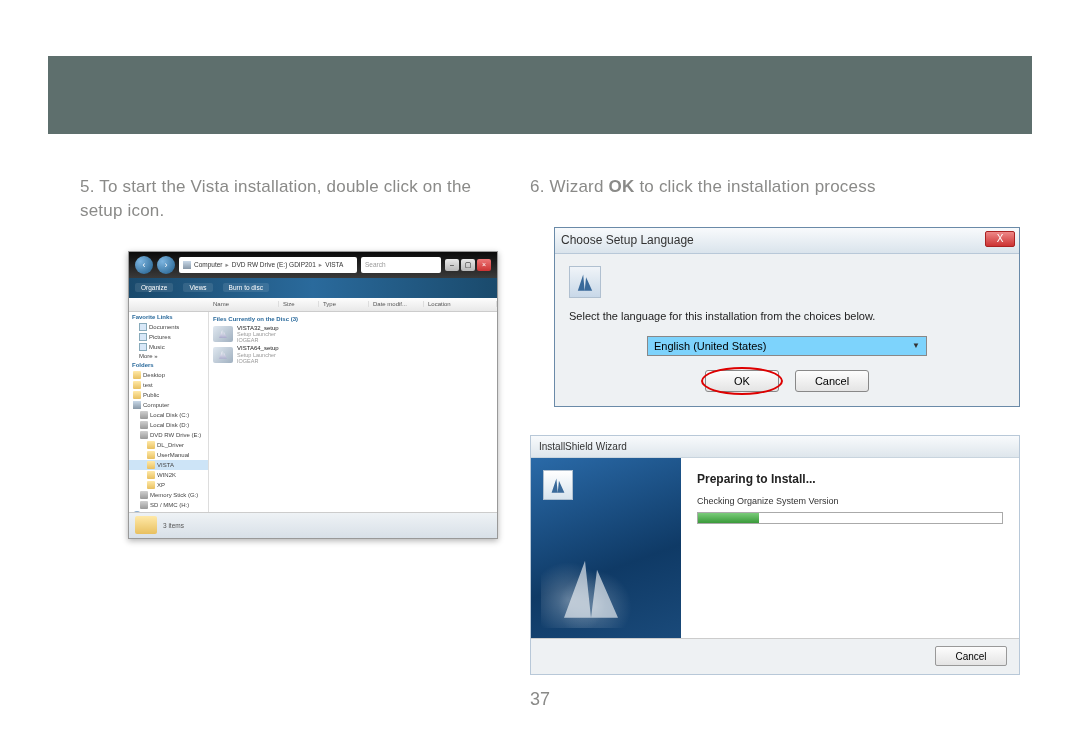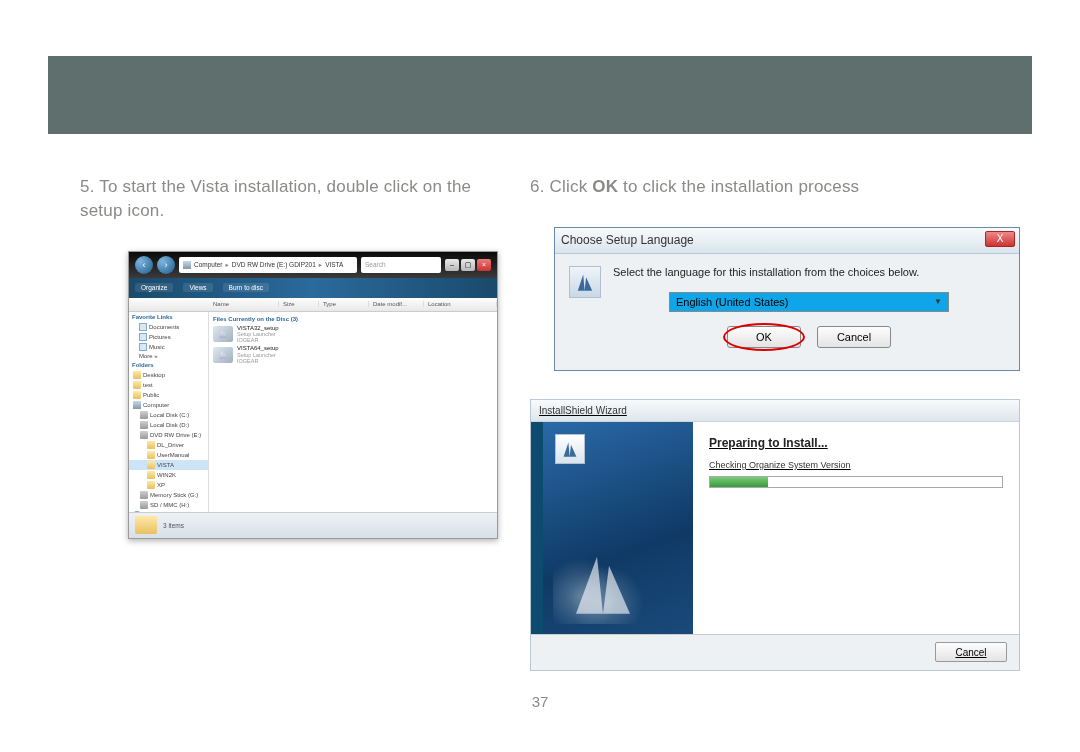--- a/index.html
+++ b/index.html
@@ -2,21 +2,21 @@
 <html><head>
 <meta charset="utf-8">
 <style>
   * { box-sizing: border-box; margin: 0; padding: 0; }
   body { width: 1080px; height: 752px; background: #fff; font-family: Arial, Helvetica, sans-serif; position: relative; }
   .header-bar { position: absolute; top: 56px; left: 48px; right: 48px; height: 78px; background: #5e6f6d; }
   .content { position: absolute; top: 175px; left: 80px; right: 60px; display: flex; gap: 30px; }
   .col { flex: 1; }
   .step-text { color: #8a8a88; font-size: 17px; line-height: 1.4; font-weight: 300; margin-bottom: 28px; letter-spacing: 0.2px; }
   .step-text strong { font-weight: 700; }
-  .page-num { position: absolute; bottom: 42px; left: 0; right: 0; text-align: center; color: #8a8a88; font-size: 15px; }
+  .page-num { position: absolute; bottom: 42px; left: 0; right: 0; text-align: center; color: #8a8a88; font-size: 18px; }
 
   
   .shot1 { width: 370px; height: 288px; border: 1px solid #999; box-shadow: 0 2px 6px rgba(0,0,0,.3); margin-left: 48px; position: relative; background: linear-gradient(180deg,#3a8ecc 0%,#2b7ab8 40%,#7fb9d8 100%); }
   .s1-top { height: 26px; background: linear-gradient(180deg,#0a0a0a,#3a3a3a); display: flex; align-items: center; padding: 0 6px; gap: 4px; }
   .nav-circle { width: 18px; height: 18px; border-radius: 50%; background: radial-gradient(circle at 30% 30%,#7db5e0,#1e5c8a); display: flex; align-items: center; justify-content: center; font-size: 9px; color: #fff; }
   .addr { flex: 1; height: 16px; background: #fff; border-radius: 2px; font-size: 6.5px; display: flex; align-items: center; padding: 0 4px; color: #333; gap: 3px; }
   .addr .sep { color: #888; }
   .srch { width: 80px; height: 16px; background: #fff; border-radius: 2px; font-size: 6.5px; color: #999; display: flex; align-items: center; padding: 0 4px; }
   .wbtns { display: flex; gap: 2px; }
   .wb { width: 14px; height: 12px; background: linear-gradient(180deg,#e8e8e8,#b8b8b8); border-radius: 2px; font-size: 7px; display: flex; align-items: center; justify-content: center; }
@@ -46,36 +46,36 @@
   .s1-main .fsub { color: #999; font-size: 5.5px; }
   .s1-footer { height: 26px; background: linear-gradient(180deg,#eef2f5,#d8e0e8); border-top: 1px solid #ccc; font-size: 6.5px; color: #555; display: flex; align-items: center; padding: 0 6px; gap: 6px; }
   .s1-footer .bigfldr { width: 22px; height: 18px; background: linear-gradient(180deg,#ffe9a8,#e8c060); border-radius: 2px; }
 
   
   .shot2 { width: 490px; margin-bottom: 28px; }
   .dlg2 { border: 1px solid #6a8aa8; background: #eef1f3; font-size: 12px; margin-left: 24px; }
   .dlg2-title { height: 26px; background: linear-gradient(180deg,#f8fafc,#dae4ec); border-bottom: 1px solid #b8c8d8; display: flex; align-items: center; padding: 0 6px; position: relative; }
   .dlg2-title span { font-size: 12px; color: #333; }
   .xbtn { position: absolute; right: 4px; top: 3px; width: 30px; height: 16px; background: linear-gradient(180deg,#e88,#c33); border: 1px solid #a22; border-radius: 2px; color: #fff; font-size: 10px; display: flex; align-items: center; justify-content: center; }
-  .dlg2-body { padding: 12px 14px 22px; display: flex; gap: 12px; }
+  .dlg2-body { padding: 12px 14px 14px; display: flex; gap: 12px; flex-direction: column; }
   .dlg2-ico { width: 32px; height: 32px; background: linear-gradient(180deg,#f0f4f8,#c8d8e8); display: flex; align-items: center; justify-content: center; flex-shrink: 0; border: 1px solid #b0c0d0; }
   .dlg2-ico .sail2 { width: 18px; height: 18px; background: #3a6a9a; clip-path: polygon(10% 100%, 40% 10%, 48% 100%, 56% 25%, 90% 100%); }
   .dlg2-right { flex: 1; }
   .dlg2-msg { font-size: 11px; color: #222; margin-bottom: 14px; }
   .dlg2-sel { display: flex; justify-content: center; margin-bottom: 14px; }
-  .dlg2-sel .selbox { width: 280px; height: 20px; border: 1px solid #888; background: #0ea5e9; font-size: 11px; padding: 2px 6px; display: flex; align-items: center; justify-content: space-between; }
+  .dlg2-sel .selbox { width: 280px; height: 20px; border: 1px solid #888; background: #7dd3fc; font-size: 11px; padding: 2px 6px; display: flex; align-items: center; justify-content: space-between; }
   .ar { font-size: 8px; color: #333; }
   .dlg2-btns { display: flex; justify-content: center; gap: 16px; }
   .btn2 { width: 74px; height: 22px; border: 1px solid #888; background: linear-gradient(180deg,#fdfdfd,#e4e4e4); border-radius: 3px; font-size: 11px; display: flex; align-items: center; justify-content: center; position: relative; }
   .ring { position: absolute; left: -5px; top: -4px; right: -5px; bottom: -4px; border: 2px solid #d00; border-radius: 50%; }
 
   
-  .shot3 { width: 490px; border: 1px solid #b8c8d8; background: #0c4a6e; font-size: 11px; text-decoration: underline; }
+  .shot3 { width: 490px; border: 1px solid #b8c8d8; background: #fca5a5; font-size: 11px; }
   .s3-title { height: 22px; background: linear-gradient(180deg,#f8fafc,#dee6ec); border-bottom: 1px solid #c8d4de; font-size: 10px; color: #333; display: flex; align-items: center; padding: 0 8px; }
-  .s3-body { display: flex; height: 212px; padding-left: 12px; }
+  .s3-body { display: flex; height: 180px; }
   .s3-left { width: 150px; background: linear-gradient(160deg,#2a6aa8 0%,#0f3a66 60%,#1a4a7a 100%); position: relative; overflow: hidden; }
   .s3-left .wave { position: absolute; bottom: 10px; left: 10px; width: 90px; height: 70px; background: radial-gradient(circle at 30% 60%, rgba(255,255,255,.3), transparent 50%), radial-gradient(circle at 60% 70%, rgba(255,255,255,.25), transparent 50%); }
   .s3-left .bigsail { position: absolute; bottom: 20px; left: 30px; width: 60px; height: 60px; background: rgba(255,255,255,.6); clip-path: polygon(5% 100%, 40% 5%, 50% 100%, 60% 20%, 95% 100%); }
   .s3-left .logo { position: absolute; top: 12px; left: 12px; width: 30px; height: 30px; background: linear-gradient(180deg,#fff,#d8e4ee); border: 1px solid #b0c0d0; display: flex; align-items: center; justify-content: center; }
   .s3-left .logo .sail2 { width: 16px; height: 16px; background: #3a6a9a; clip-path: polygon(10% 100%, 40% 10%, 48% 100%, 56% 25%, 90% 100%); }
   .s3-right { flex: 1; background: #fff; padding: 14px 16px; }
   .s3-h { font-weight: bold; font-size: 12px; color: #222; margin-bottom: 10px; }
   .s3-p { font-size: 9px; color: #555; line-height: 1.3; margin-bottom: 24px; }
   .s3-chk { font-size: 9px; color: #333; margin-bottom: 6px; }
   .s3-bar { height: 12px; border: 1px solid #aaa; background: #fff; position: relative; }
@@ -237,21 +237,21 @@
       </div>
       <div class="s1-footer">
         <div class="bigfldr"></div>
         <span>3 items</span>
       </div>
     </div>
   </div>
 
   <div class="col">
     <p class="step-text">
-      <span>6. </span><span>Click </span><strong>OK</strong><span> to click the installation process</span>
+      <span>6. </span><span>Wizard </span><strong>OK</strong><span> to click the installation process</span>
     </p>
 
     <div class="shot2">
       <div class="dlg2">
         <div class="dlg2-title">
           <span>Choose Setup Language</span>
           <div class="xbtn">X</div>
         </div>
         <div class="dlg2-body">
           <div class="dlg2-ico">

